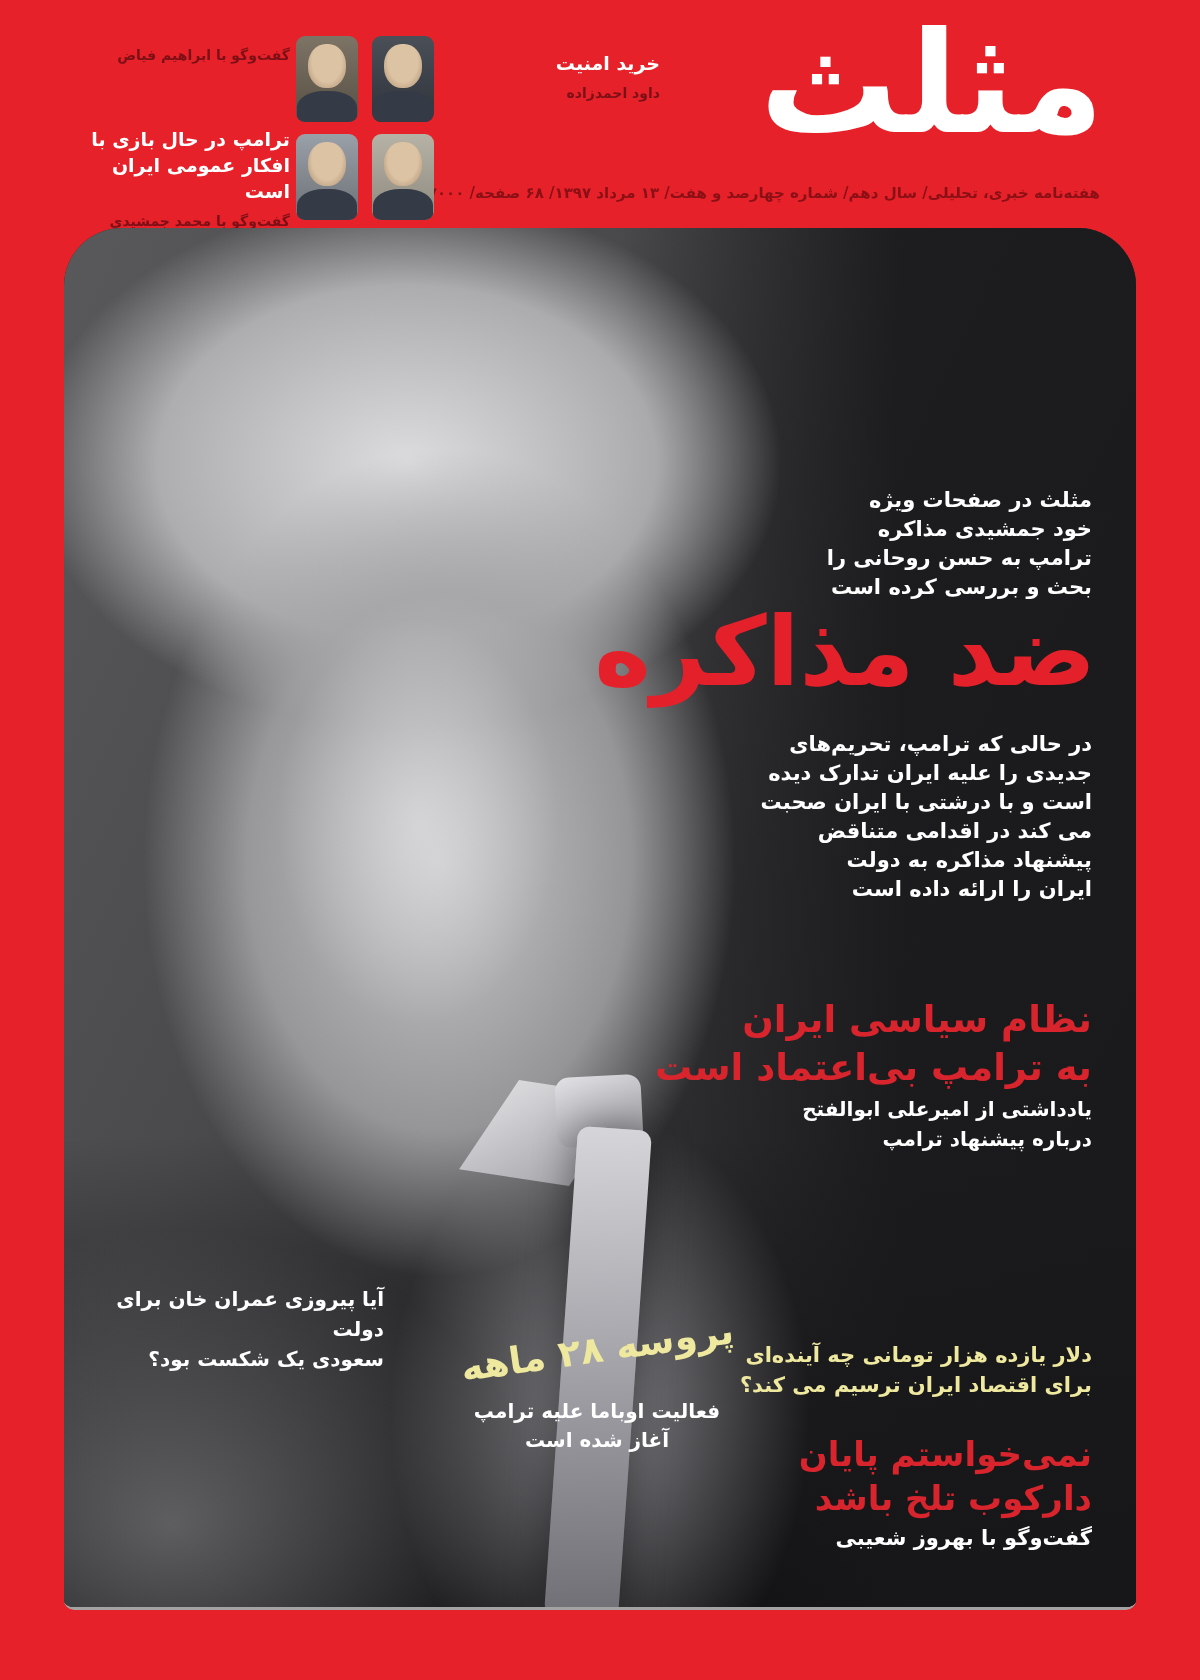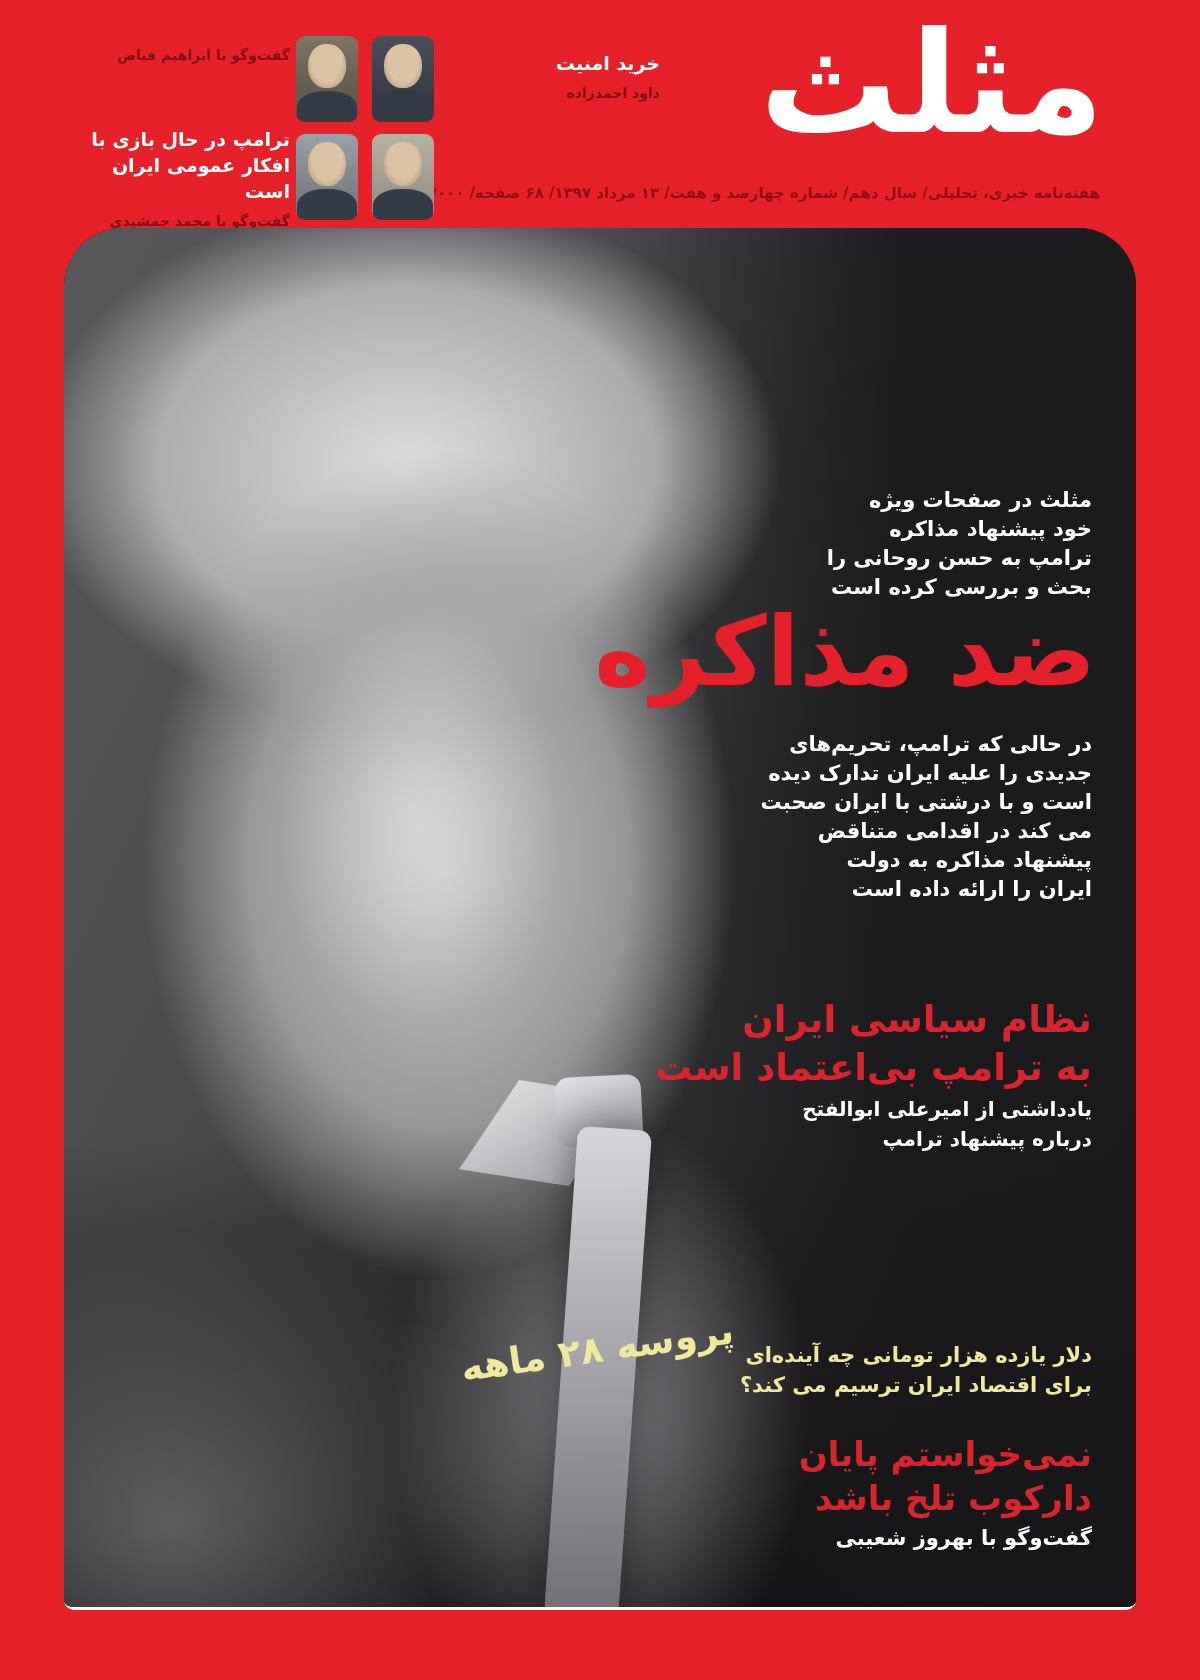--- a/index.html
+++ b/index.html
@@ -25,21 +25,21 @@
   .portrait::before{content:"";position:absolute;width:62%;height:52%;left:19%;top:9%;
         background:radial-gradient(ellipse at 50% 40%,#dcc3a4 55%,#ad8f72 95%);border-radius:46%;}
   .portrait::after{content:"";position:absolute;width:96%;height:42%;left:2%;bottom:-6%;
         background:#343a46;border-radius:45% 45% 0 0;}
   .portrait.v2{background:linear-gradient(180deg,#4a4f58,#2f333a);}
   .portrait.v3{background:linear-gradient(180deg,#9aa0a8,#6c7076);}
   .portrait.v4{background:linear-gradient(180deg,#b7b2a6,#8d897e);}
 
   
   .photo{position:absolute;left:64px;top:228px;width:1072px;height:1379px;
-         border-radius:58px 58px 10px 10px;overflow:hidden;border-bottom:3px solid #ffffff;
+         border-radius:58px 58px 10px 10px;overflow:hidden;border-bottom:3px solid #a3a3a3;
          background:#242426;}
   .photo-bg{position:absolute;inset:0;
     background:
       radial-gradient(ellipse 200px 290px at 33% 43%, rgba(230,230,232,.55) 0%, rgba(230,230,232,0) 70%),
       radial-gradient(ellipse 400px 560px at 35% 46%, rgba(206,206,208,.95) 0%, rgba(165,165,168,.85) 48%, rgba(110,110,112,0) 74%),
       radial-gradient(ellipse 480px 340px at 32% 17%, rgba(228,228,230,.95) 0%, rgba(196,196,198,.8) 52%, rgba(130,130,132,0) 78%),
       radial-gradient(ellipse 300px 430px at 50% 86%, rgba(198,198,204,.6) 0%, rgba(198,198,204,0) 70%),
       radial-gradient(ellipse 520px 420px at 10% 94%, rgba(150,150,152,.55) 0%, rgba(150,150,152,0) 70%),
       linear-gradient(90deg, rgba(40,40,42,0) 52%, rgba(24,24,26,.85) 78%),
       linear-gradient(0deg, rgba(14,14,16,.92) 0%, rgba(14,14,16,.55) 14%, rgba(14,14,16,0) 34%),
@@ -114,21 +114,21 @@
 
 
   <div class="photo">
     <div class="photo-bg"></div>
     <div class="collar"></div>
     <div class="tie-knot"></div>
     <div class="tie"></div>
 
     <div class="ov kicker">
       <span>مثلث در صفحات ویژه</span><br>
-      <span>خود پیشنهاد مذاکره</span><br>
+      <span>خود جمشیدی مذاکره</span><br>
       <span>ترامپ به حسن روحانی را</span><br>
       <span>بحث و بررسی کرده است</span>
     </div>
 
     <div class="ov headline">ضد مذاکره</div>
 
     <div class="ov deck">
       <span>در حالی که ترامپ، تحریم‌های</span><br>
       <span>جدیدی را علیه ایران تدارک دیده</span><br>
       <span>است و با درشتی با ایران صحبت</span><br>
@@ -151,22 +151,30 @@
       <span>برای اقتصاد ایران ترسیم می کند؟</span>
     </div>
 
     <div class="ov darkoob-title">
       <span>نمی‌خواستم پایان</span><br>
       <span>دارکوب تلخ باشد</span>
     </div>
     <div class="ov darkoob-sub">گفت‌وگو با بهروز شعیبی</div>
 
     <div class="ov pakistan">
+      <div class="s">
+        <span>آیا پیروزی عمران خان برای دولت</span><br>
+        <span>سعودی یک شکست بود؟</span>
+      </div>
     </div>
 
 
     <div class="ov process">
       <div class="t">پروسه ۲۸ ماهه</div>
+      <div class="s">
+        <span>فعالیت اوباما علیه ترامپ</span><br>
+        <span>آغاز شده است</span>
+      </div>
     </div>
 
   </div>
 
 </div>
 
 </body></html>

